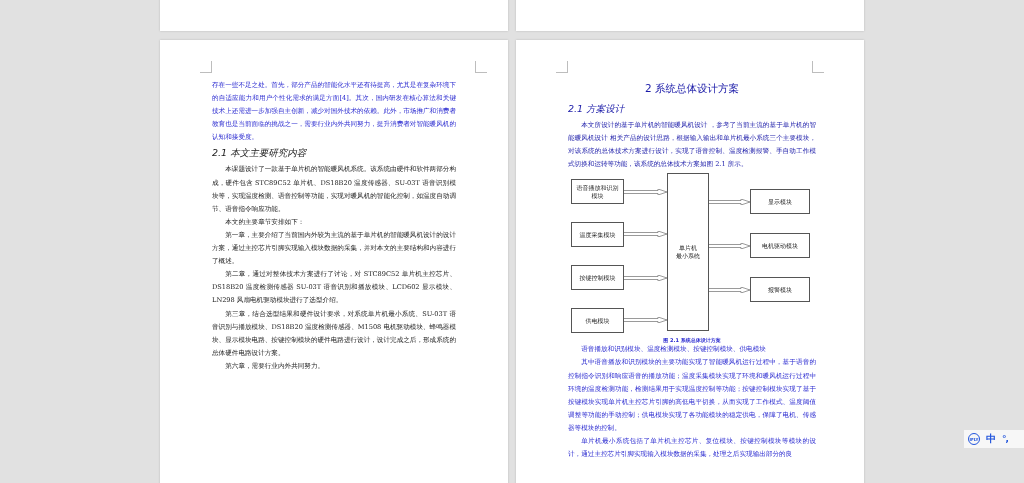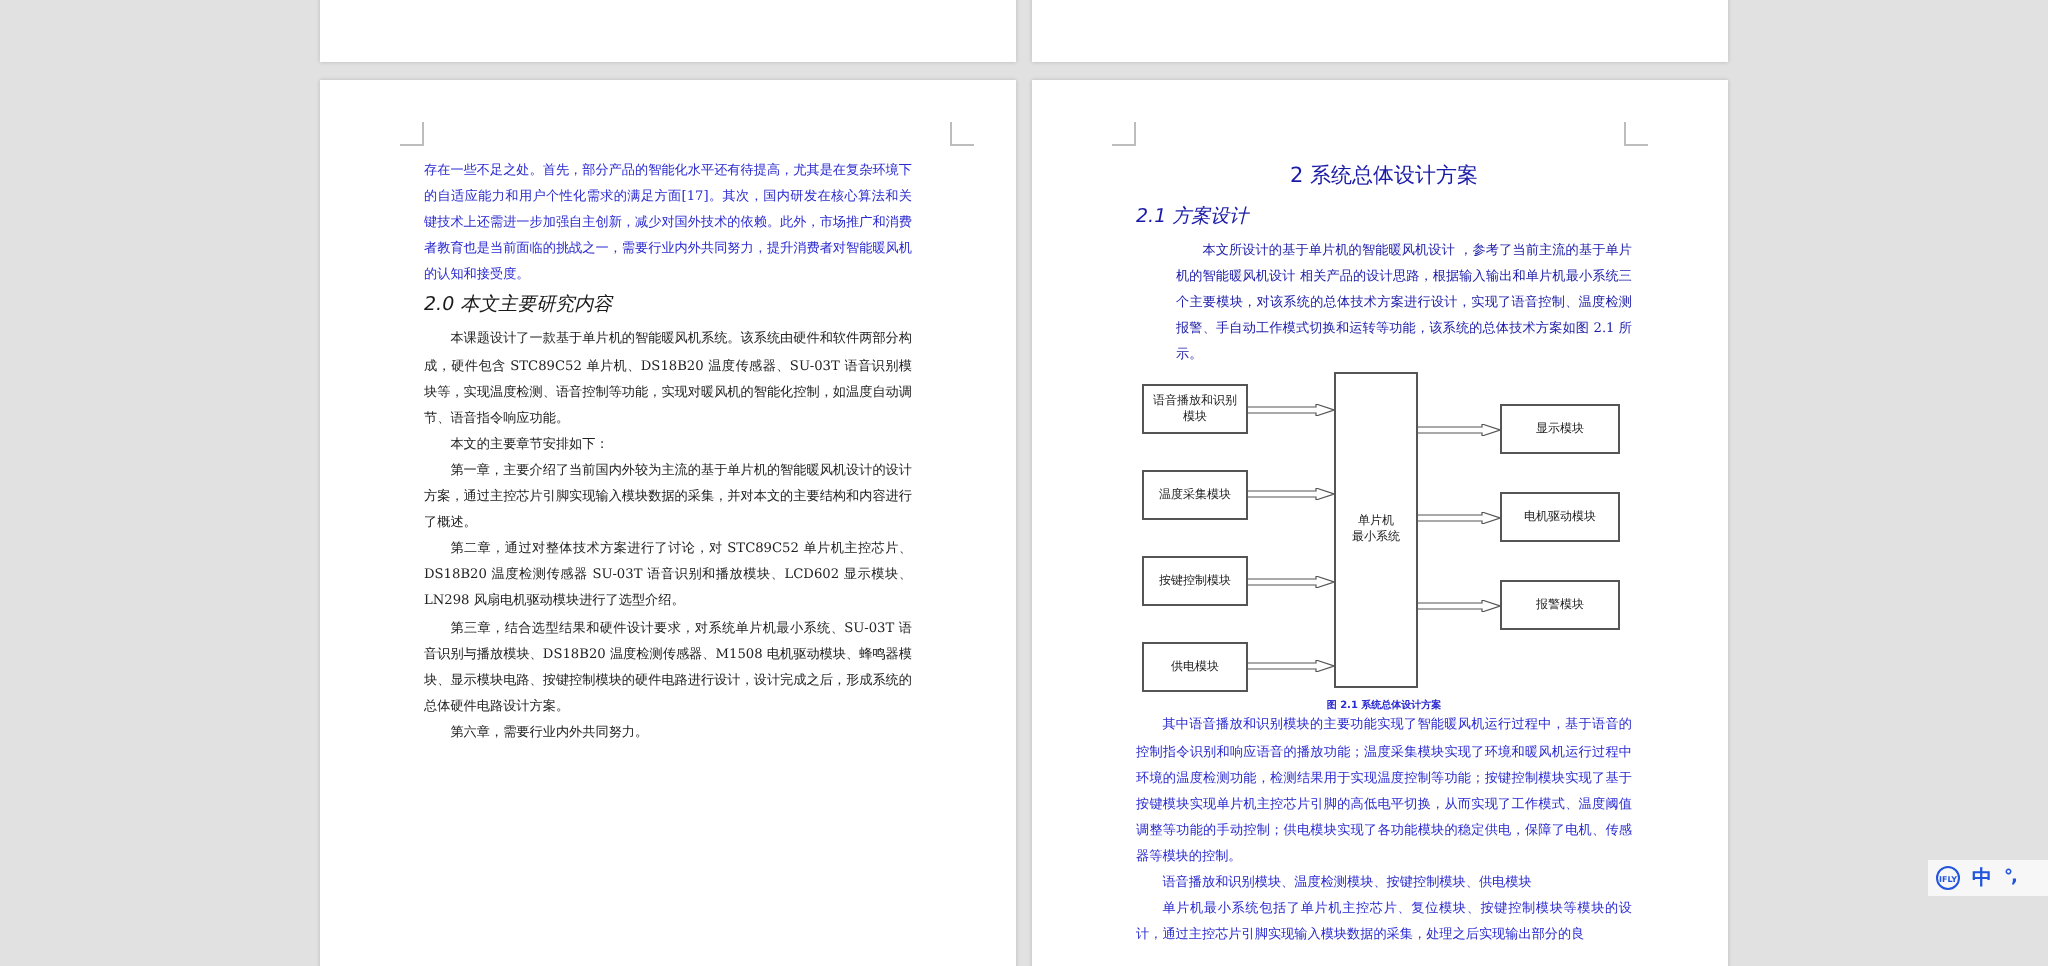--- a/index.html
+++ b/index.html
@@ -38,21 +38,21 @@
       line-height: 13.1px;
       color: #222;
       text-align: justify;
     }
     .page.left .content { top: 39px; }
     .page.right .content { top: 40px; left: 52px; width: 248px; }
 
     .content p { text-indent: 2em; }
     .content p.noindent { text-indent: 0; }
     .blue { color: #2a2ad0; }
-    .dkblue { color: #1a1aa8; margin-left: 20px; }
+    .dkblue { color: #1a1aa8; }
 
     .h2 {
       font-family: "DejaVu Sans", "Liberation Sans", sans-serif;
       font-size: 9.5px;
       line-height: 14px;
       margin: 2px 0 3px 0;
       color: #1a1a1a;
       text-indent: 0;
       font-style: italic;
     }
@@ -142,22 +142,22 @@
 </head>
 <body>
 
 <div class="page top-left"></div>
 <div class="page top-right"></div>
 
 <div class="page left">
   <div class="corner tl"></div>
   <div class="corner tr"></div>
   <div class="content">
-    <p class="noindent blue">存在一些不足之处。首先，部分产品的智能化水平还有待提高，尤其是在复杂环境下的自适应能力和用户个性化需求的满足方面[17]。其次，国内研发在核心算法和关键技术上还需进一步加强自主创新，减少对国外技术的依赖。此外，市场推广和消费者教育也是当前面临的挑战之一，需要行业内外共同努力，提升消费者对智能暖风机的认知和接受度。</p>
-    <div class="h2">2.0 本文主要研究内容</div>
+    <p class="noindent blue">存在一些不足之处。首先，部分产品的智能化水平还有待提高，尤其是在复杂环境下的自适应能力和用户个性化需求的满足方面[4]。其次，国内研发在核心算法和关键技术上还需进一步加强自主创新，减少对国外技术的依赖。此外，市场推广和消费者教育也是当前面临的挑战之一，需要行业内外共同努力，提升消费者对智能暖风机的认知和接受度。</p>
+    <div class="h2">2.1 本文主要研究内容</div>
     <p>本课题设计了一款基于单片机的智能暖风机系统。该系统由硬件和软件两部分构成，硬件包含 STC89C52 单片机、DS18B20 温度传感器、SU-03T 语音识别模块等，实现温度检测、语音控制等功能，实现对暖风机的智能化控制，如温度自动调节、语音指令响应功能。</p>
     <p>本文的主要章节安排如下：</p>
     <p>第一章，主要介绍了当前国内外较为主流的基于单片机的智能暖风机设计的设计方案，通过主控芯片引脚实现输入模块数据的采集，并对本文的主要结构和内容进行了概述。</p>
     <p>第二章，通过对整体技术方案进行了讨论，对 STC89C52 单片机主控芯片、DS18B20 温度检测传感器 SU-03T 语音识别和播放模块、LCD602 显示模块、LN298 风扇电机驱动模块进行了选型介绍。</p>
     <p>第三章，结合选型结果和硬件设计要求，对系统单片机最小系统、SU-03T 语音识别与播放模块、DS18B20 温度检测传感器、M1508 电机驱动模块、蜂鸣器模块、显示模块电路、按键控制模块的硬件电路进行设计，设计完成之后，形成系统的总体硬件电路设计方案。</p>
     <p>第六章，需要行业内外共同努力。</p>
   </div>
 </div>
 
 <div class="page right">
@@ -217,22 +217,22 @@
       </div>
       <div class="arrow" style="left:141px; top:114px;">
         <svg width="41" height="6" viewBox="0 0 41 6">
             <path d="M0 1.5 H32 V0 L41 3 L32 6 V4.5 H0" fill="#fff" stroke="#555" stroke-width="0.6"></path>
           </svg>
       </div>
 
       <div class="caption" style="top:161px;">图 2.1  系统总体设计方案</div>
     </div>
 
+    <p class="blue">语音播放和识别模块、温度检测模块、按键控制模块、供电模块</p>
     <p class="blue">其中语音播放和识别模块的主要功能实现了智能暖风机运行过程中，基于语音的控制指令识别和响应语音的播放功能；温度采集模块实现了环境和暖风机运行过程中环境的温度检测功能，检测结果用于实现温度控制等功能；按键控制模块实现了基于按键模块实现单片机主控芯片引脚的高低电平切换，从而实现了工作模式、温度阈值调整等功能的手动控制；供电模块实现了各功能模块的稳定供电，保障了电机、传感器等模块的控制。</p>
-    <p class="blue">语音播放和识别模块、温度检测模块、按键控制模块、供电模块</p>
     <p class="blue">单片机最小系统包括了单片机主控芯片、复位模块、按键控制模块等模块的设计，通过主控芯片引脚实现输入模块数据的采集，处理之后实现输出部分的良</p>
   </div>
 </div>
 
 <div class="ime">
   <div class="ime-badge">IFLY</div>
   <span class="ime-lang">中</span>
   <span class="ime-punct">°,</span>
 </div>
 

